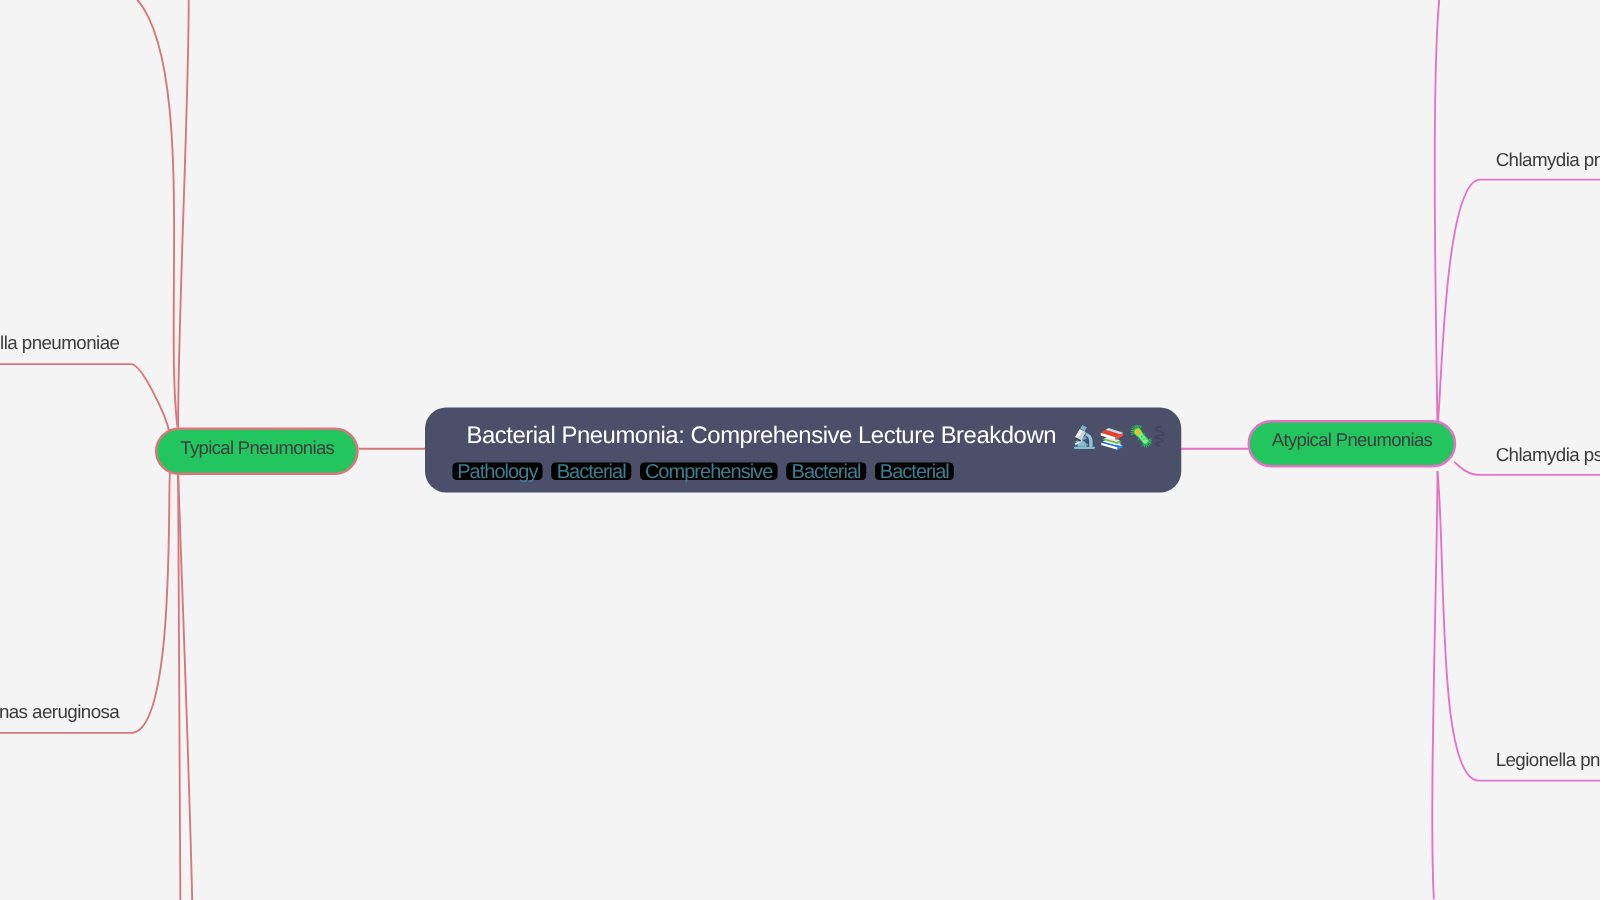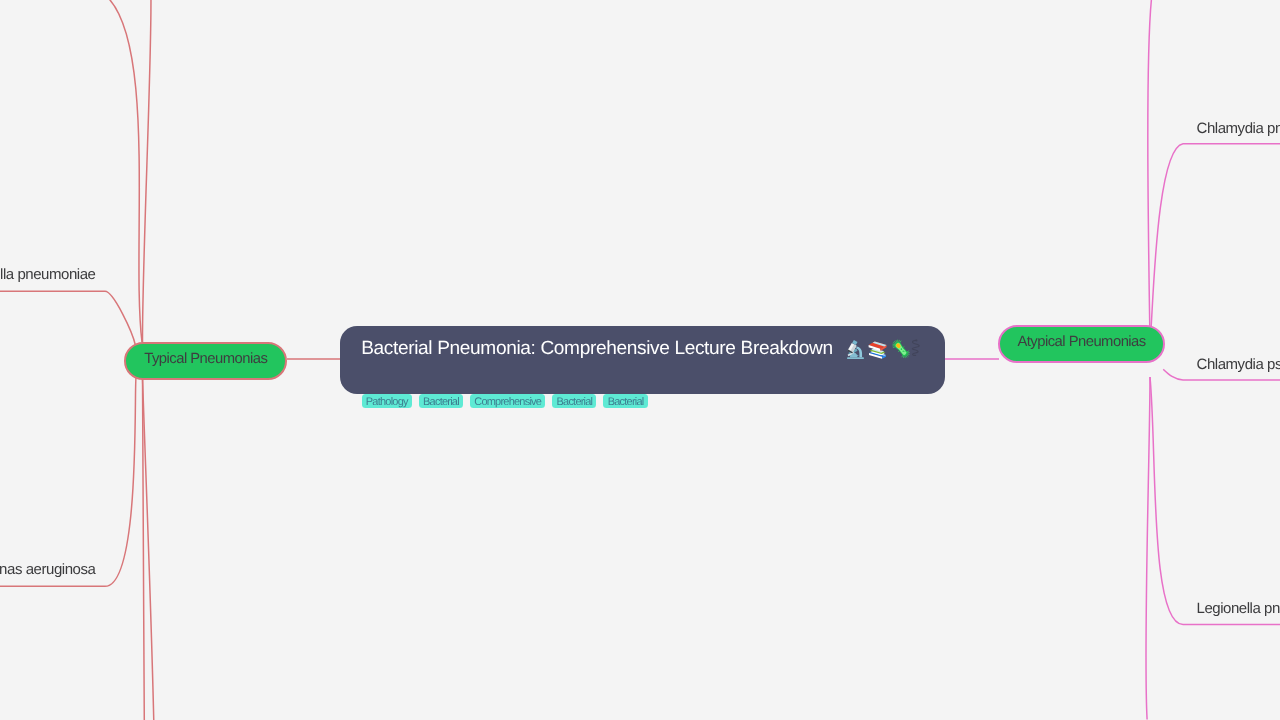--- a/index.html
+++ b/index.html
@@ -9,25 +9,25 @@
   .stage{position:relative;width:1280px;height:720px;background:#f4f4f4;overflow:hidden;}
   svg.links{position:absolute;left:0;top:0;width:1280px;height:720px;}
   .link{fill:none;stroke-width:1.5;}
   .leaf-label{position:absolute;font-size:15px;letter-spacing:-0.45px;color:#3b3b3d;white-space:nowrap;}
   .branch{position:absolute;background:#22c55e;border-radius:999px;
     display:flex;align-items:center;justify-content:center;
     font-size:14.8px;letter-spacing:-0.52px;color:#3e3e40;white-space:nowrap;box-sizing:border-box;}
   .branch > span{position:relative;top:-2px;}
   .root{position:absolute;background:#4b4f6a;border-radius:17px;box-sizing:border-box;}
   .root-title{position:absolute;color:#ffffff;font-size:19.1px;letter-spacing:-0.36px;white-space:nowrap;
-    display:flex;align-items:center;}
+    display:flex;align-items:flex-end;margin-left:12px;}
   .emoji-row{display:inline-flex;align-items:flex-end;gap:2.5px;margin-left:12.7px;}
   .tags{position:absolute;display:flex;gap:7px;align-items:center;}
-  .tag{background:#5eead4;color:#3d7f90;font-size:11px;letter-spacing:-0.78px;
-    border-radius:3.5px;padding:4.2px 4.2px 1.8px 4.2px;line-height:8px;white-space:nowrap;margin-top:24px;}
+  .tag{background:#000000;color:#3d7f90;font-size:16px;letter-spacing:-0.78px;
+    border-radius:3.5px;padding:4.2px 4.2px 1.8px 4.2px;line-height:8px;white-space:nowrap;}
 </style>
 </head>
 <body>
 
 <div class="stage">
 
   <svg class="links" viewBox="0 0 1280 720">
     <g>
       <path class="link" stroke="#d87679" d="M142,342 C131.1,253 157,42.1 106,-4.2"></path>
       <path class="link" stroke="#d87679" d="M142.5,342 C142.2,258.6 152.1,57.5 150.9,-8"></path>
@@ -127,21 +127,21 @@
       <span class="tag">Bacterial</span>
       <span class="tag">Comprehensive</span>
       <span class="tag">Bacterial</span>
       <span class="tag">Bacterial</span>
     </div>
 
   <div class="branch" style="left:124.3px;top:341.8px;width:163px;height:38px;border:2.2px solid #d87679;">
     <span>Typical Pneumonias</span>
   </div>
 
-  <div class="branch" style="left:997.8px;top:325px;width:167.5px;height:38px;border:2.2px solid #e871c8;">
+  <div class="branch" style="left:997.8px;top:336px;width:167.5px;height:38px;border:2.2px solid #e871c8;">
     <span>Atypical Pneumonias</span>
   </div>
 
   <div class="leaf-label" style="left:-46px;top:266px;">Klebsiella pneumoniae</div>
   <div class="leaf-label" style="left:-69px;top:561px;">Pseudomonas aeruginosa</div>
   <div class="leaf-label" style="left:1196.5px;top:119.5px;">Chlamydia pneumoniae</div>
   <div class="leaf-label" style="left:1196.5px;top:356px;">Chlamydia psittaci</div>
   <div class="leaf-label" style="left:1196.5px;top:600px;">Legionella pneumophila</div>
 
 </div>

